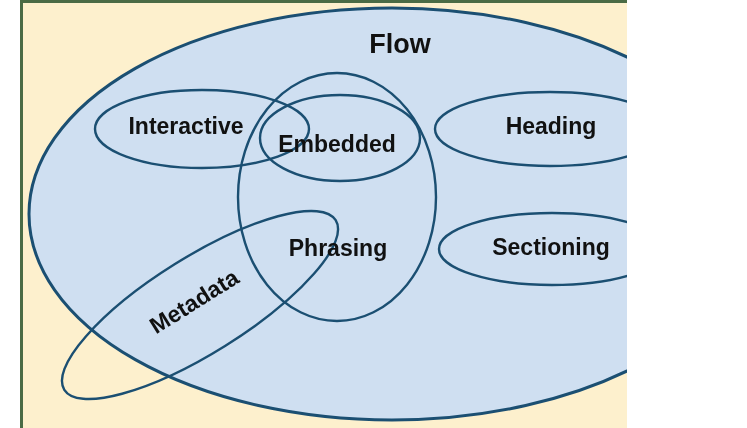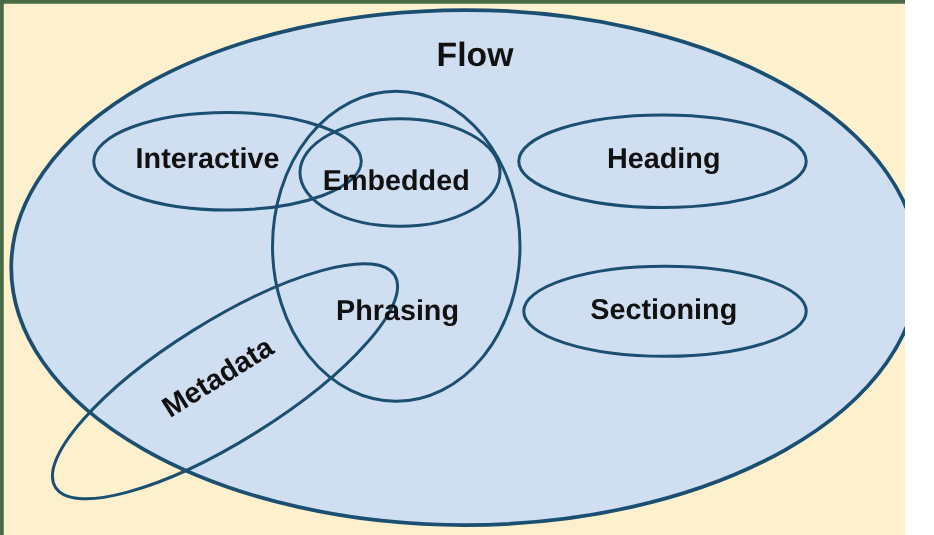--- a/index.html
+++ b/index.html
@@ -2,24 +2,25 @@
 <html><head>
 <meta charset="utf-8">
 <style>
   html, body {
     margin: 0;
     padding: 0;
     background: #ffffff;
   }
   #stage {
     position: relative;
-    width: 724px;
+    width: 607px;
     height: 428px;
     overflow: hidden;
     font-family: "Liberation Sans", sans-serif;
+    margin-left: 20px;
   }
   #stage svg {
     display: block;
     width: 747px;
     height: 428px;
   }
   .venn-label {
     font-family: "Liberation Sans", sans-serif;
     font-weight: bold;
     fill: #111111;

